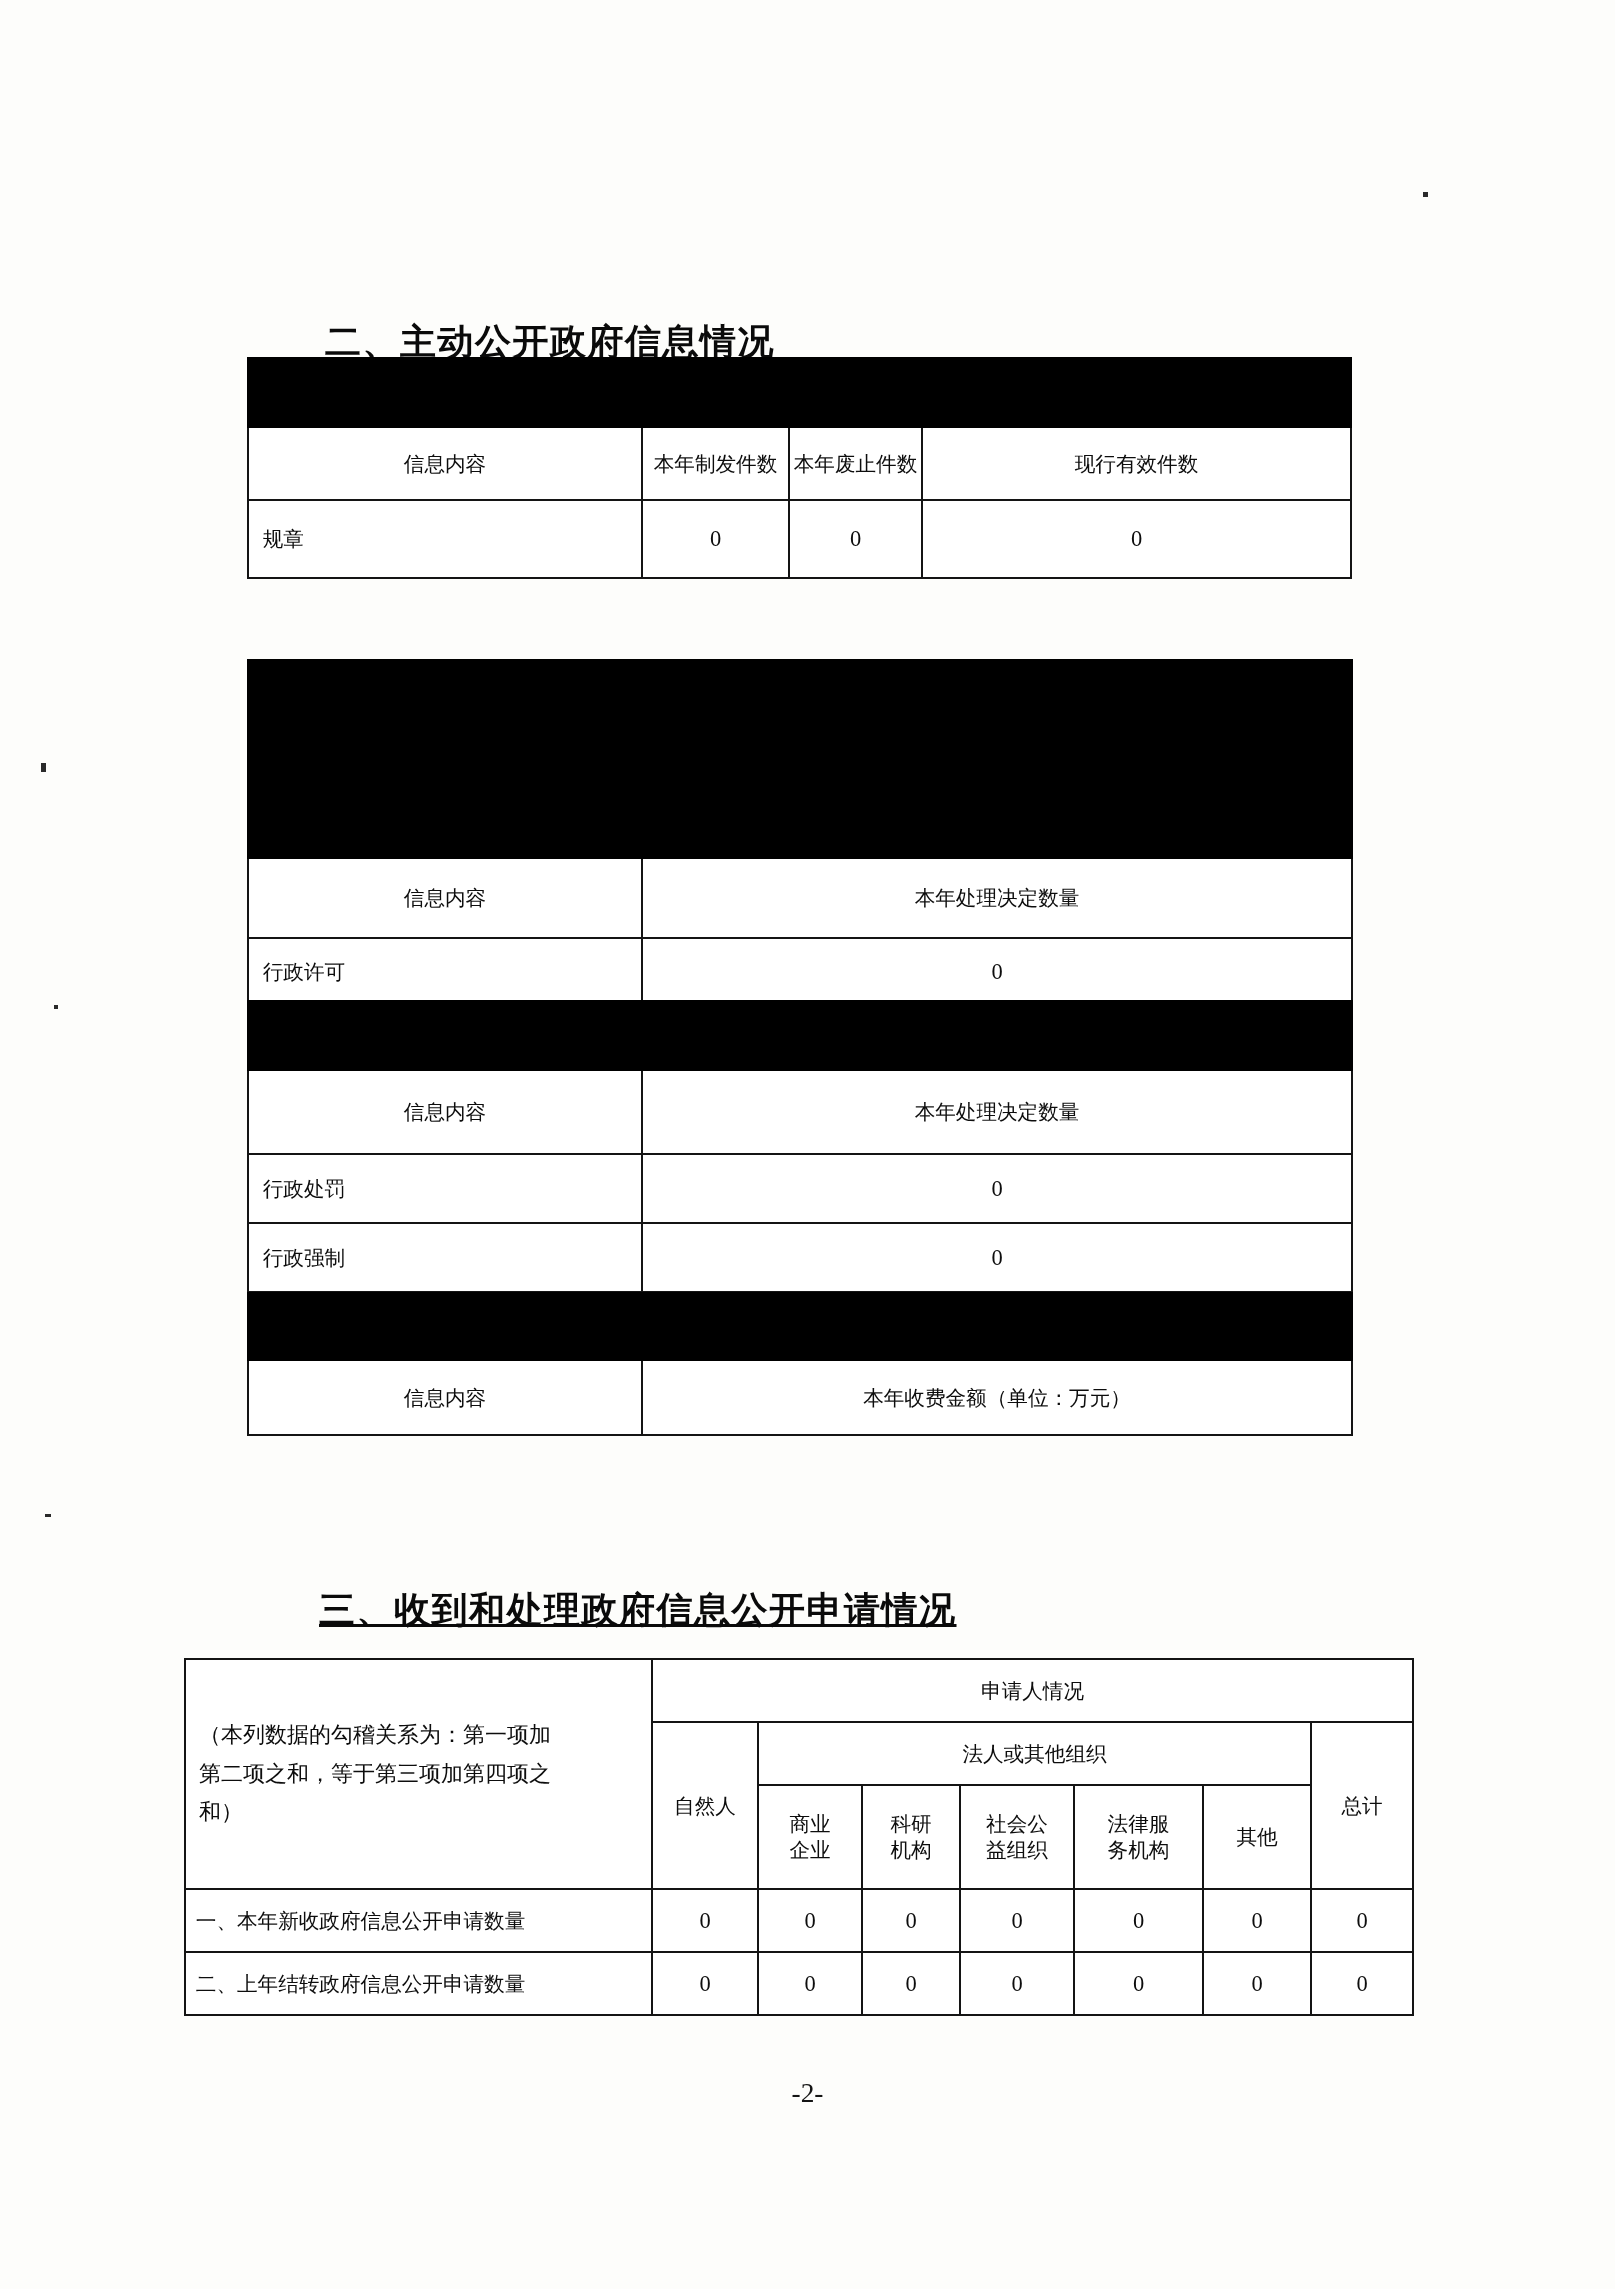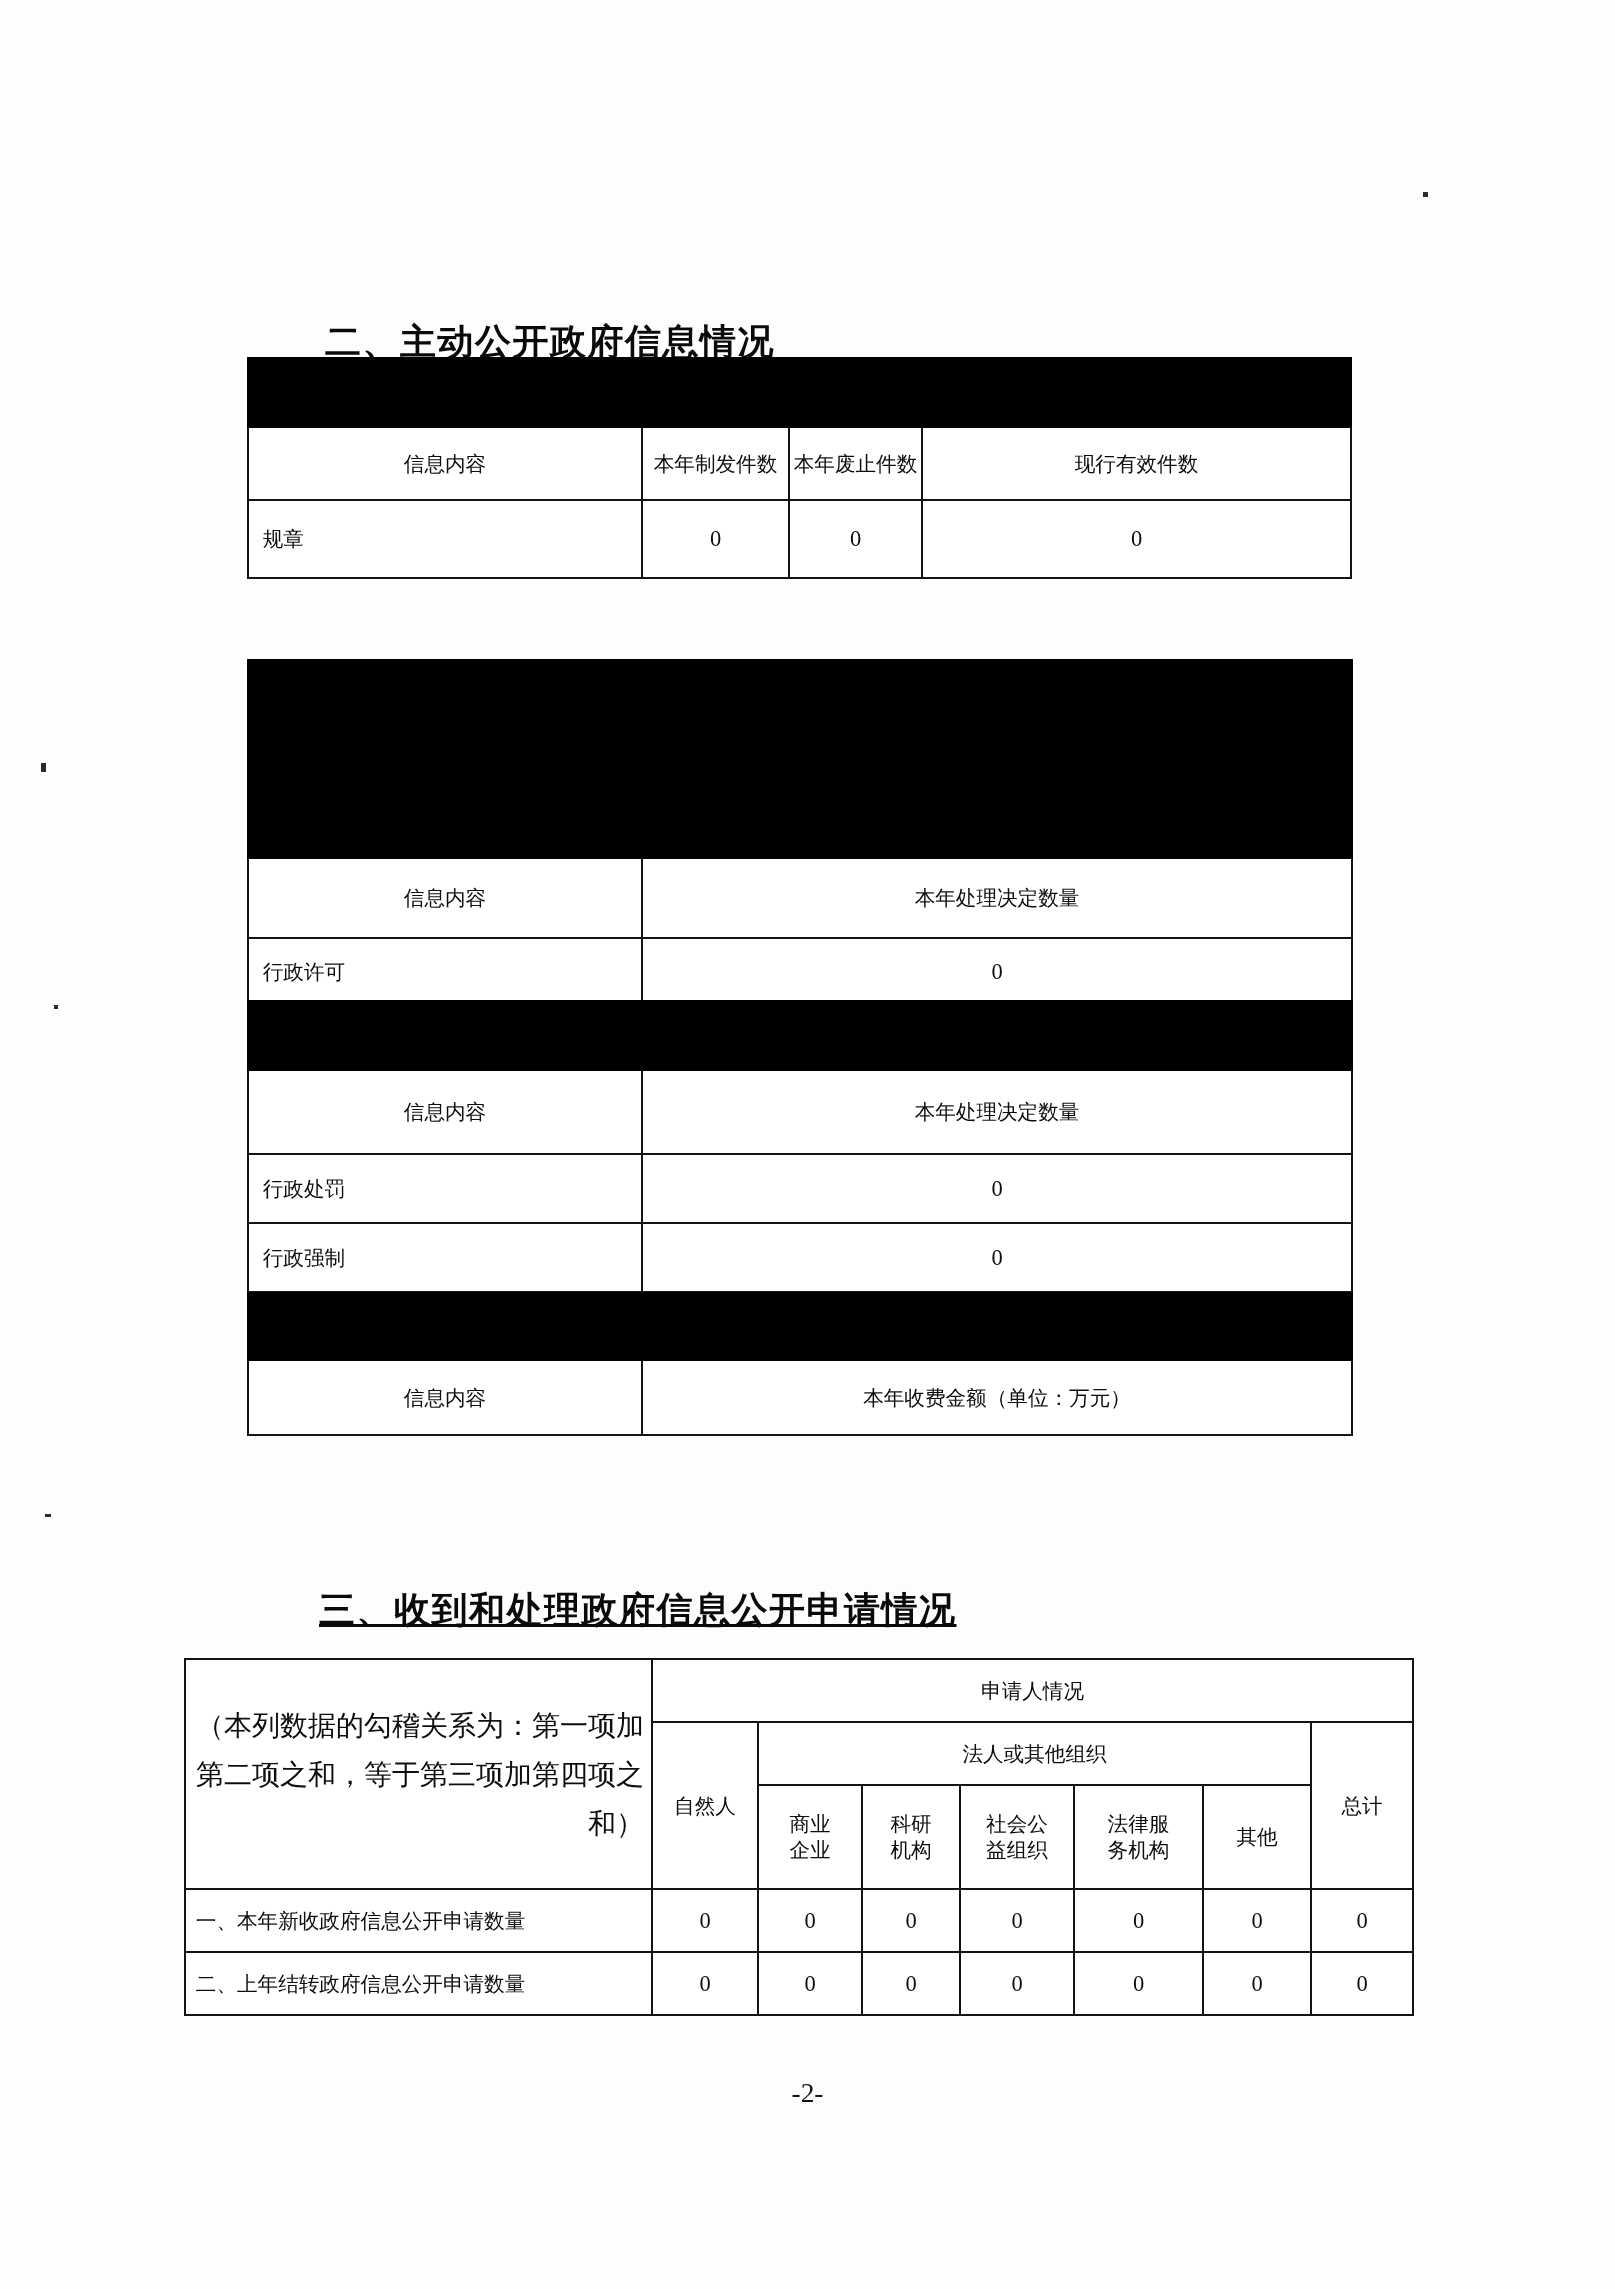--- a/index.html
+++ b/index.html
@@ -110,24 +110,24 @@
   #table-applications td {
     border: 2px solid #141414;
     padding: 0;
     text-align: center;
     vertical-align: middle;
     font-size: 20.6px;
     font-weight: normal;
   }
   #table-applications td.note {
     font-family: "Liberation Serif", "DejaVu Serif", serif;
-    font-size: 28px;
+    font-size: 22px;
     line-height: 1.75;
-    text-align: right;
-    padding: 0 7px;
+    text-align: left;
+    padding: 0 13px;
   }
   #table-applications td.rowlabel {
     text-align: left;
     padding-left: 9.8px;
     font-size: 20.6px;
     white-space: nowrap;
     border-radius: 27px;
   }
   #table-applications td.value {
     font-family: "Liberation Serif", "DejaVu Serif", serif;

